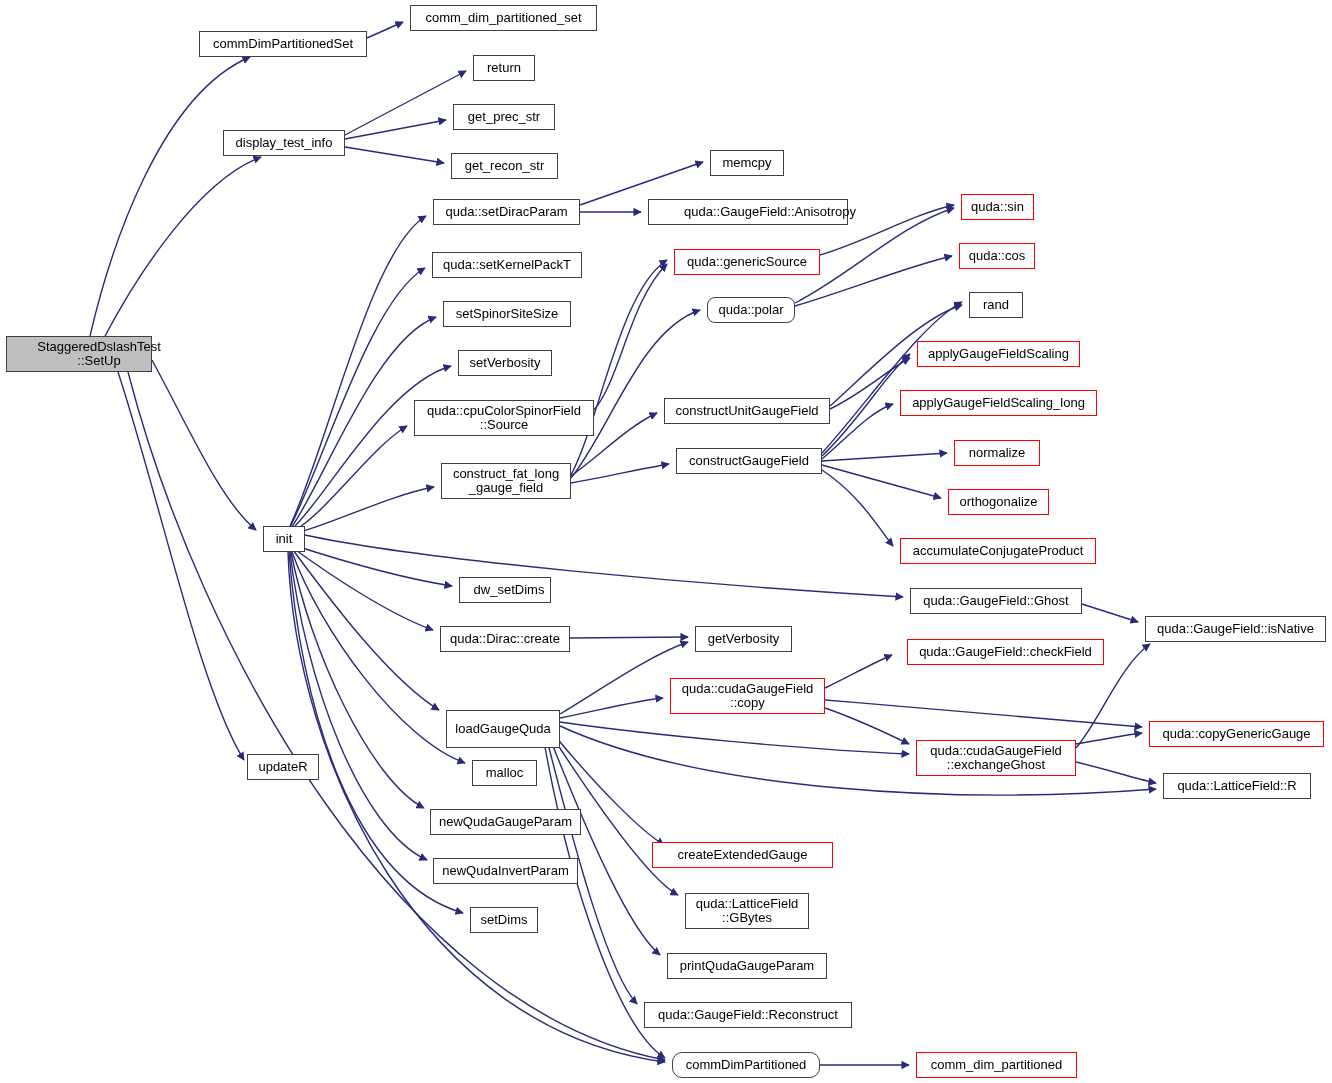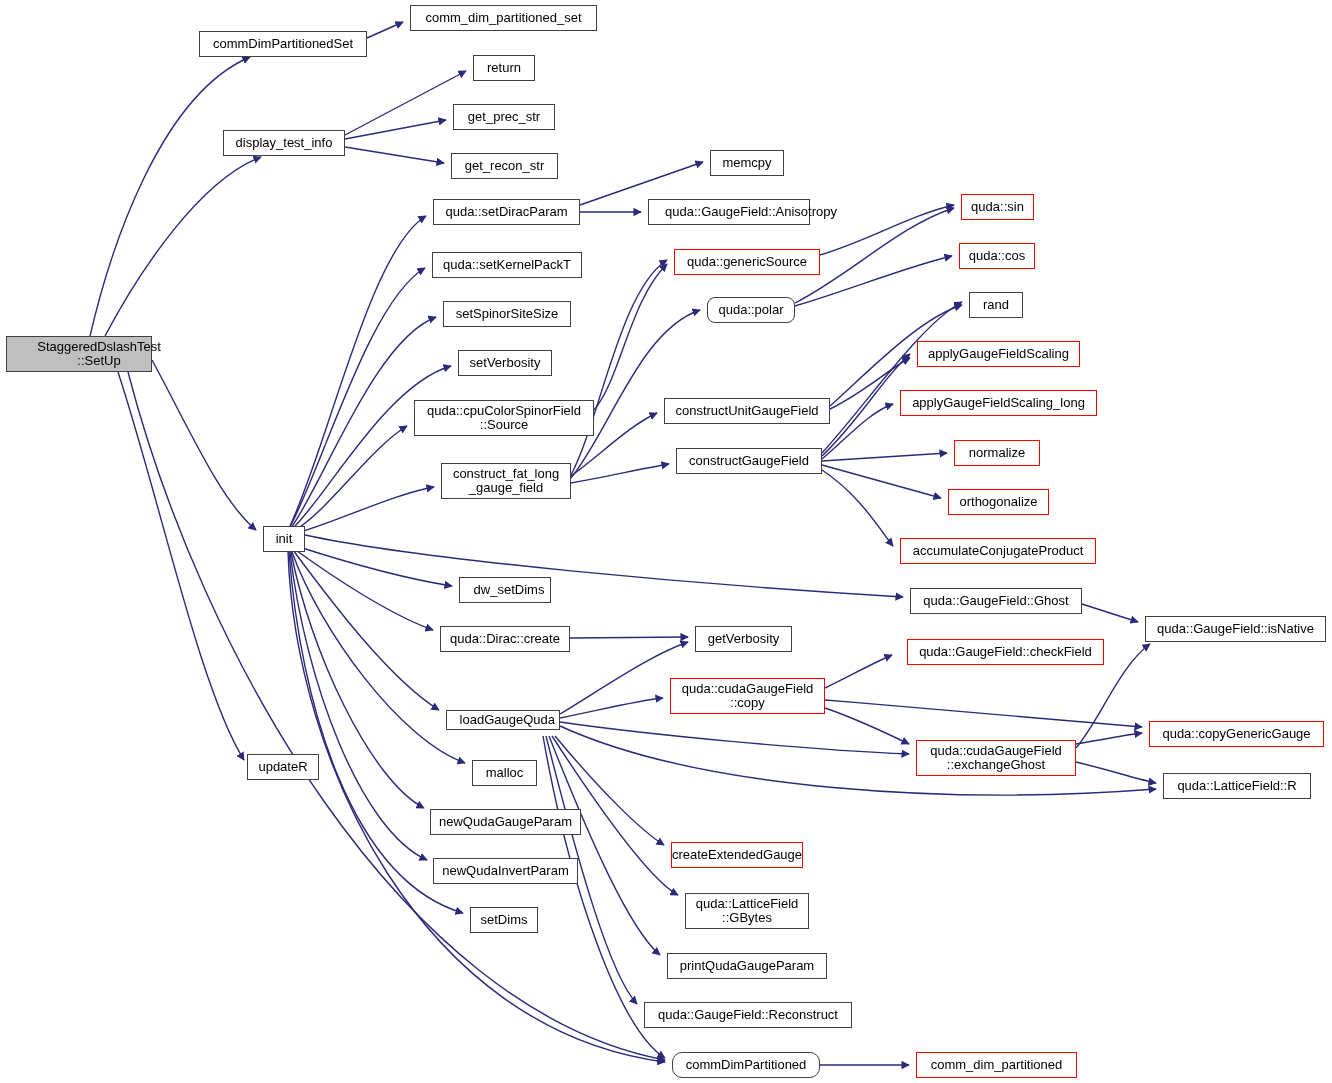--- a/index.html
+++ b/index.html
@@ -128,21 +128,21 @@
       <div class="node root" style="left: 6px; top: 336px; width: 146px; height: 36px; padding-left: 40px;"><span>StaggeredDslashTest
 ::SetUp</span></div>
       <div class="node" style="left: 199px; top: 31px; width: 168px; height: 26px;"><span>commDimPartitionedSet</span></div>
       <div class="node" style="left: 410px; top: 5px; width: 187px; height: 26px;"><span>comm_dim_partitioned_set</span></div>
       <div class="node" style="left: 223px; top: 130px; width: 122px; height: 26px;"><span>display_test_info</span></div>
       <div class="node" style="left: 473px; top: 55px; width: 62px; height: 26px;"><span>return</span></div>
       <div class="node" style="left: 453px; top: 104px; width: 102px; height: 26px;"><span>get_prec_str</span></div>
       <div class="node" style="left: 451px; top: 153px; width: 107px; height: 26px;"><span>get_recon_str</span></div>
       <div class="node" style="left: 710px; top: 150px; width: 74px; height: 26px;"><span>memcpy</span></div>
       <div class="node" style="left: 433px; top: 199px; width: 147px; height: 26px;"><span>quda::setDiracParam</span></div>
-      <div class="node" style="left: 648px; top: 199px; width: 162px; height: 26px; padding-left: 44px;"><span>quda::GaugeField::Anisotropy</span></div>
+      <div class="node" style="left: 648px; top: 199px; width: 200px; height: 26px; padding-left: 44px;"><span>quda::GaugeField::Anisotropy</span></div>
       <div class="node" style="left: 432px; top: 252px; width: 150px; height: 26px; justify-content: center;"><span>quda::setKernelPackT</span></div>
       <div class="node red" style="left: 674px; top: 249px; width: 146px; height: 26px; text-align: center;"><span>quda::genericSource</span></div>
       <div class="node red" style="left: 961px; top: 194px; width: 73px; height: 26px;"><span>quda::sin</span></div>
       <div class="node red" style="left: 959px; top: 243px; width: 76px; height: 26px;"><span>quda::cos</span></div>
       <div class="node" style="left: 443px; top: 301px; width: 128px; height: 26px;"><span>setSpinorSiteSize</span></div>
       <div class="node" style="left: 707px; top: 297px; width: 88px; height: 26px; border-radius: 8px;"><span>quda::polar</span></div>
       <div class="node" style="left: 969px; top: 292px; width: 54px; height: 26px;"><span>rand</span></div>
       <div class="node" style="left: 458px; top: 350px; width: 94px; height: 26px;"><span>setVerbosity</span></div>
       <div class="node red" style="left: 917px; top: 341px; width: 163px; height: 26px;"><span>applyGaugeFieldScaling</span></div>
       <div class="node" style="left: 414px; top: 400px; width: 180px; height: 36px;"><span>quda::cpuColorSpinorField
@@ -157,29 +157,29 @@
       <div class="node red" style="left: 900px; top: 538px; width: 196px; height: 26px;"><span>accumulateConjugateProduct</span></div>
       <div class="node" style="left: 263px; top: 526px; width: 42px; height: 26px;"><span>init</span></div>
       <div class="node" style="left: 459px; top: 577px; width: 92px; height: 26px; padding-left: 8px;"><span>dw_setDims</span></div>
       <div class="node" style="left: 910px; top: 588px; width: 172px; height: 26px;"><span>quda::GaugeField::Ghost</span></div>
       <div class="node" style="left: 1145px; top: 616px; width: 181px; height: 26px;"><span>quda::GaugeField::isNative</span></div>
       <div class="node" style="left: 440px; top: 626px; width: 130px; height: 26px;"><span>quda::Dirac::create</span></div>
       <div class="node" style="left: 695px; top: 626px; width: 97px; height: 26px;"><span>getVerbosity</span></div>
       <div class="node red" style="left: 899px; top: 639px; width: 197px; height: 26px; margin-left: 8px;"><span>quda::GaugeField::checkField</span></div>
       <div class="node red" style="left: 670px; top: 678px; width: 155px; height: 36px;"><span>quda::cudaGaugeField
 ::copy</span></div>
-      <div class="node" style="left: 446px; top: 710px; width: 114px; height: 20px; justify-content: flex-end;"><span>loadGaugeQuda</span></div>
+      <div class="node" style="left: 446px; top: 710px; width: 114px; height: 38px;"><span>loadGaugeQuda</span></div>
       <div class="node red" style="left: 916px; top: 740px; width: 160px; height: 36px;"><span>quda::cudaGaugeField
 ::exchangeGhost</span></div>
       <div class="node red" style="left: 1149px; top: 721px; width: 175px; height: 26px;"><span>quda::copyGenericGauge</span></div>
       <div class="node" style="left: 1163px; top: 773px; width: 148px; height: 26px;"><span>quda::LatticeField::R</span></div>
       <div class="node" style="left: 472px; top: 760px; width: 65px; height: 26px;"><span>malloc</span></div>
       <div class="node" style="left: 247px; top: 754px; width: 72px; height: 26px;"><span>updateR</span></div>
       <div class="node" style="left: 430px; top: 809px; width: 151px; height: 26px;"><span>newQudaGaugeParam</span></div>
-      <div class="node red" style="left: 671px; top: 842px; width: 132px; height: 26px;"><span>createExtendedGauge</span></div>
+      <div class="node red" style="left: 652px; top: 842px; width: 181px; height: 26px;"><span>createExtendedGauge</span></div>
       <div class="node" style="left: 433px; top: 858px; width: 145px; height: 26px;"><span>newQudaInvertParam</span></div>
       <div class="node" style="left: 685px; top: 893px; width: 124px; height: 36px;"><span>quda::LatticeField
 ::GBytes</span></div>
       <div class="node" style="left: 470px; top: 907px; width: 68px; height: 26px;"><span>setDims</span></div>
       <div class="node" style="left: 667px; top: 953px; width: 160px; height: 26px;"><span>printQudaGaugeParam</span></div>
       <div class="node" style="left: 644px; top: 1002px; width: 208px; height: 26px;"><span>quda::GaugeField::Reconstruct</span></div>
       <div class="node" style="left: 672px; top: 1052px; width: 148px; height: 26px; border-radius: 10px;"><span>commDimPartitioned</span></div>
       <div class="node red" style="left: 916px; top: 1052px; width: 161px; height: 26px;"><span>comm_dim_partitioned</span></div>
     </div>
 </div>

